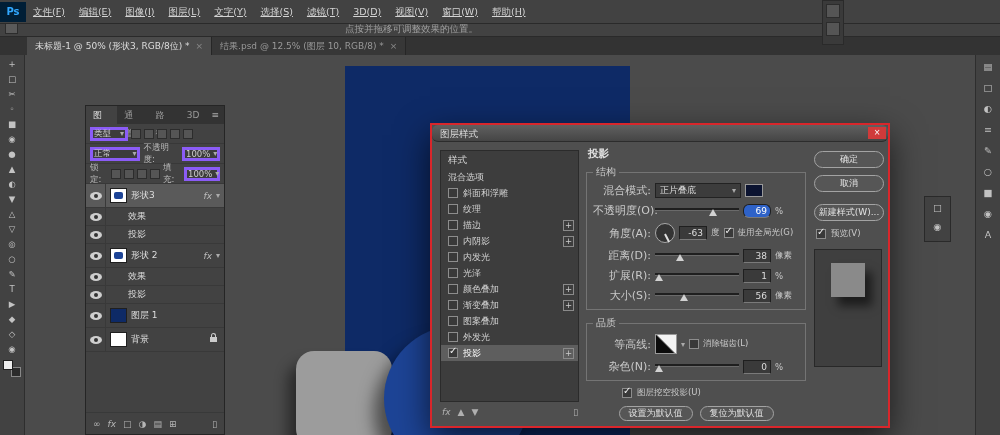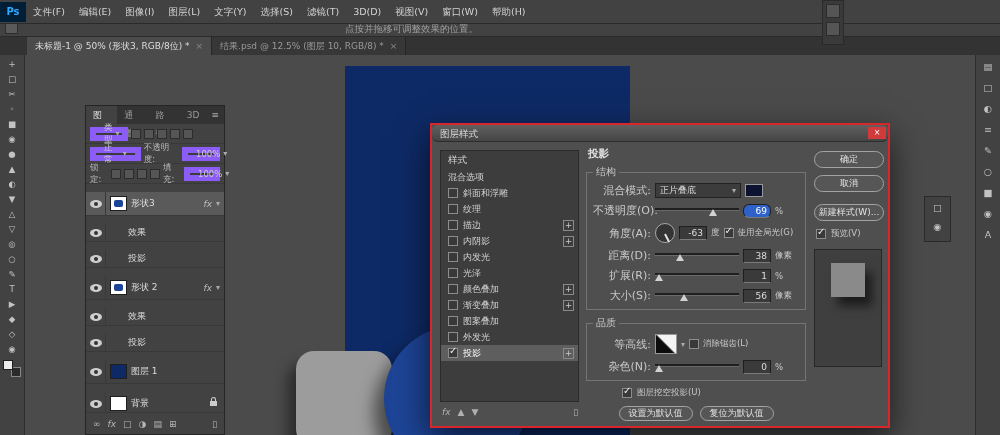--- a/index.html
+++ b/index.html
@@ -2,21 +2,21 @@
 <html><head>
 <meta charset="utf-8">
 <style>
   * { margin:0; padding:0; box-sizing:border-box; font-family:"DejaVu Sans","Liberation Sans",sans-serif; }
   html,body { width:1000px; height:435px; }
   body { position:relative; background:#4b4b4b; overflow:hidden; font-size:10px; color:#ccc; }
 
   
   .menubar { position:absolute; left:0; top:0; right:0; height:24px; background:#424242; border-bottom:1px solid #2a2a2a; display:flex; align-items:center; z-index:30; }
   .ps-logo { width:26px; height:20px; background:#001e36; color:#31a8ff; font-weight:bold; font-size:10px; text-align:center; line-height:20px; flex:none; }
-  .menu-item { padding:0 7px; font-size:9.5px; color:#d4d4d4; line-height:20px; white-space:nowrap; }
+  .menu-item { padding:0 7px; font-size:9.5px; color:#d4d4d4; line-height:20px; white-space:nowrap;text-decoration:underline; }
   .mini-icon { width:15px; height:14px; background:#555; border:1px solid #2c2c2c; color:#bbb; font-size:9px; line-height:12px; text-align:center; }
 
   .optionsbar { position:absolute; left:0; top:20px; right:0; height:17px; background:#424242; border-bottom:1px solid #2a2a2a; display:flex; align-items:center; z-index:29; }
   .opt-tool { width:13px; height:12px; margin-left:5px; background:#5a5a5a; border:1px solid #2c2c2c; }
   .opt-hint { position:absolute; left:345px; top:0; line-height:17px; color:#9f9f9f; font-size:9.5px; }
   .grip-dock { position:absolute; left:822px; top:0px; width:22px; height:45px; background:#3a3a3a; border:1px solid #2a2a2a; z-index:31; display:flex; flex-direction:column; align-items:center; gap:4px; padding-top:3px; }
   .grip-dock .mini-icon { width:14px; height:14px; }
 
   .tabsbar { position:absolute; left:0; top:37px; right:0; height:18px; background:#333; display:flex; padding-left:27px; z-index:28; }
   .dtab { display:flex; align-items:center; gap:6px; padding:0 8px; background:#373737; color:#999; border-right:1px solid #262626; font-size:9px; line-height:18px; white-space:nowrap; }
@@ -35,24 +35,24 @@
   .shape-gray { position:absolute; left:296px; top:351px; width:96px; height:96px; border-radius:18px; background:#9c9c9c; box-shadow:-8px 12px 14px rgba(0,0,0,.45); z-index:2; }
   .shape-circle { position:absolute; left:384px; top:326px; width:145px; height:145px; border-radius:50%; background:#1d4496; box-shadow:-10px 14px 16px rgba(0,0,0,.5); z-index:3; }
 
   
   .layers-panel { position:absolute; left:85px; top:105px; width:140px; height:330px; background:#424242; border:1px solid #252525; z-index:20; display:flex; flex-direction:column; }
   .ptabs { display:flex; height:18px; background:#333; flex:none; align-items:stretch; }
   .ptab { padding:0 7px; line-height:18px; font-size:9px; color:#9a9a9a; }
   .ptab.active { background:#424242; color:#ddd; }
   .ptabs .pmenu { margin-left:auto; padding:0 5px; color:#aaa; line-height:18px; font-size:9px; }
   .prow { display:flex; align-items:center; height:20px; padding:0 4px; gap:3px; border-bottom:1px solid #383838; flex:none; font-size:8.5px; color:#bbb; }
-  .mini-dd { display:flex; align-items:center; justify-content:space-between; background:#3c3c3c; border:6px solid #8b5cf6; height:14px; padding:0 8px; color:#ccc; font-size:8.5px; gap:3px; }
+  .mini-dd { display:flex; align-items:center; justify-content:space-between; background:#3c3c3c; border:3px solid #8b5cf6; height:14px; padding:0 1px; color:#ccc; font-size:8.5px; gap:3px; }
   .sq { width:10px; height:10px; background:#555; border:1px solid #2c2c2c; flex:none; }
   .llist { flex:1; overflow:hidden; }
-  .lrow { display:flex; align-items:center; height:24px; border-bottom:1px solid #393939; gap:4px; padding-right:4px;margin-top:8px; }
+  .lrow { display:flex; align-items:center; height:24px; border-bottom:1px solid #393939; gap:4px; padding-right:4px; }
   .lrow.selected { background:#5a5a5a; }
   .lrow.child { height:18px; }
   .eyebox { width:20px; align-self:stretch; border-right:1px solid #393939; display:flex; align-items:center; justify-content:center; flex:none; }
   .eye { width:12px; height:8px; border-radius:50%; background:#cfcfcf; position:relative; }
   .eye::after { content:""; position:absolute; left:4px; top:2px; width:4px; height:4px; border-radius:50%; background:#333; }
   .thumb { width:17px; height:15px; background:#fff; border:1px solid #1f1f1f; flex:none; position:relative; }
   .thumb.shape::after { content:""; position:absolute; inset:3px; background:#1d4496; border-radius:2px; }
   .thumb.blue { background:#0e2a66; }
   .lname { font-size:9px; color:#ddd; white-space:nowrap; overflow:hidden; }
   .fxbadge { margin-left:auto; font-style:italic; color:#bbb; font-size:9px; }

